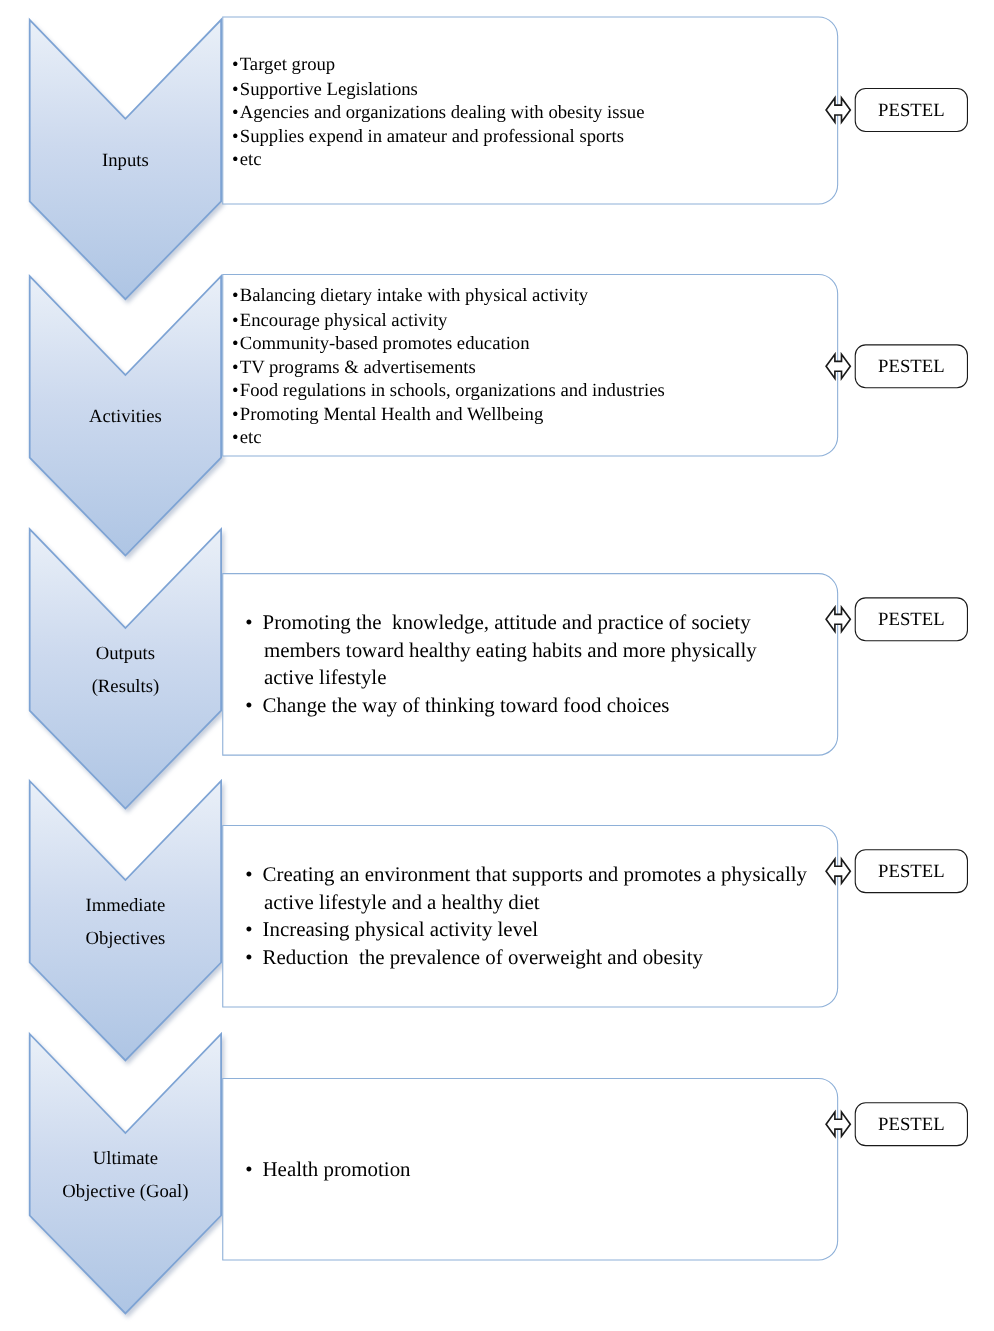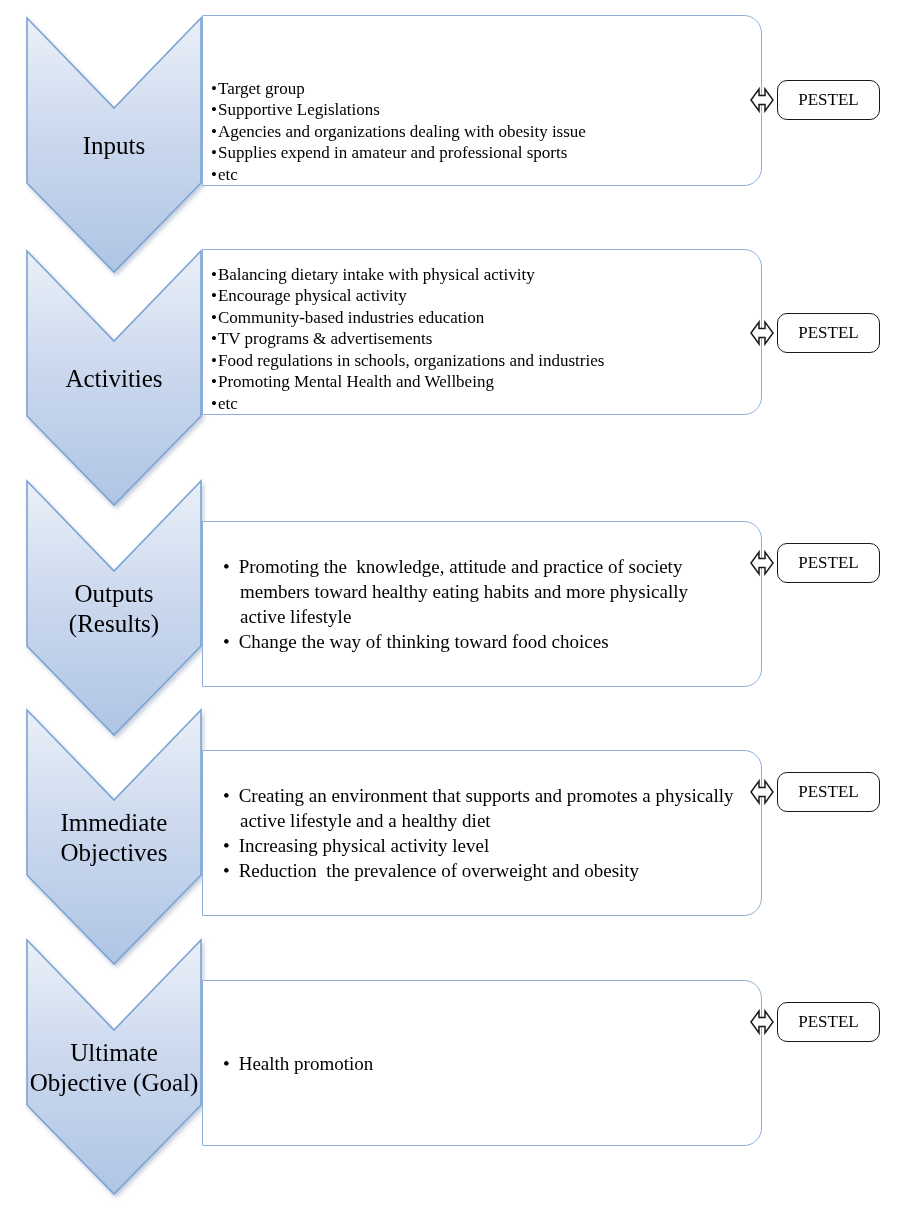--- a/index.html
+++ b/index.html
@@ -15,28 +15,28 @@
   .s4 { top:706px; }
   .s5 { top:936px; }
 
   
   .chevron { position:absolute; left:26px; top:3px; width:176px; height:256px;
              overflow:visible; filter:drop-shadow(2px 3px 2px rgba(110,130,165,0.40)); }
 
   
   .stage-label { position:absolute; left:19px; top:92px; width:190px; height:80px;
                  display:flex; align-items:center; justify-content:center;
-                 text-align:center; font-size:25px; line-height:30px;
+                 text-align:center; font-size:17px; line-height:30px;
                  white-space:pre-line; }
 
   
   .box { position:absolute; left:202px; top:2px; width:560px; height:166px;
          box-sizing:border-box; background:#ffffff;
          border:1.4px solid #8eb0d8; border-radius:0 18px 18px 0;
-         display:flex; align-items:flex-end; }
+         display:flex; align-items:center; }
   .s1 .box { height:171px; top:1px; }
   .centered.box, .box.centered { align-items:center;margin-top:42px; }
 
   .bullets { list-style:none; margin:0; padding:0; }
   .bullets li { white-space:pre-wrap; }
 
   .tight .bullets { padding:3px 6px 0 8px; font-size:17px; line-height:21.5px; }
   .tight .bullets li::before { content:"\2022"; margin-right:1px; }
 
   .spaced .bullets { padding:0 10px 0 20px; font-size:19px; line-height:25px; width:515px; }
@@ -91,21 +91,21 @@
 
   <div class="section s2">
     <svg class="chevron" viewBox="0 0 176 256" preserveAspectRatio="none">
       <polygon points="1,1 88,91 175,1 175,166 88,255 1,166" fill="url(#chevGrad)" stroke="#7da3d4" stroke-width="1.6"></polygon>
     </svg>
     <div class="stage-label">Activities</div>
     <div class="box tight">
       <ul class="bullets">
           <li>Balancing dietary intake with physical activity</li>
           <li>Encourage physical activity</li>
-          <li>Community-based industries education</li>
+          <li>Community-based promotes education</li>
           <li>TV programs &amp; advertisements</li>
           <li>Food regulations in schools, organizations and industries</li>
           <li>Promoting Mental Health and Wellbeing</li>
           <li>etc</li>
         </ul>
     </div>
     <svg class="lr-arrow" viewBox="0 0 24 30">
       <polygon points="1,15 9,4 9,10.5 15,10.5 15,4 23,15 15,26 15,19.5 9,19.5 9,26" fill="#ffffff" stroke="#1a1a1a" stroke-width="1.5"></polygon>
     </svg>
     <div class="pestel">

